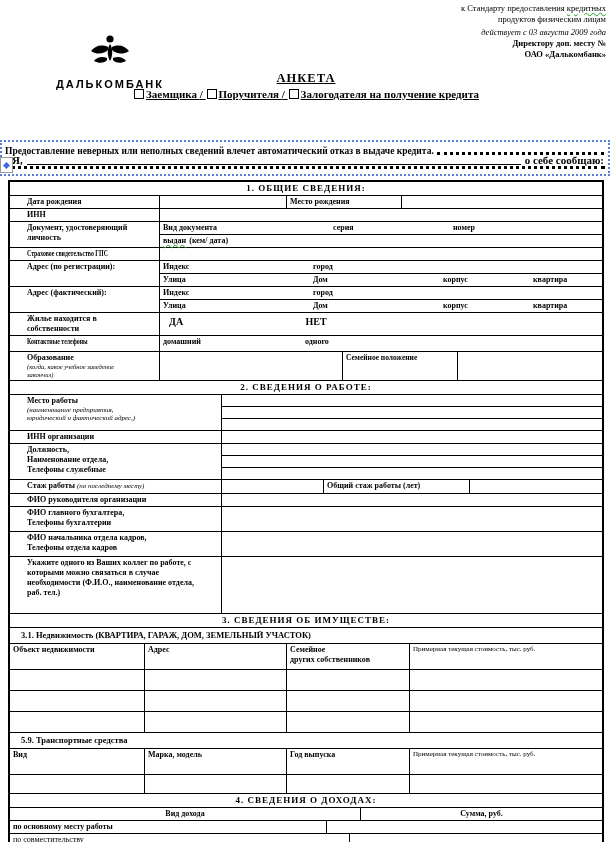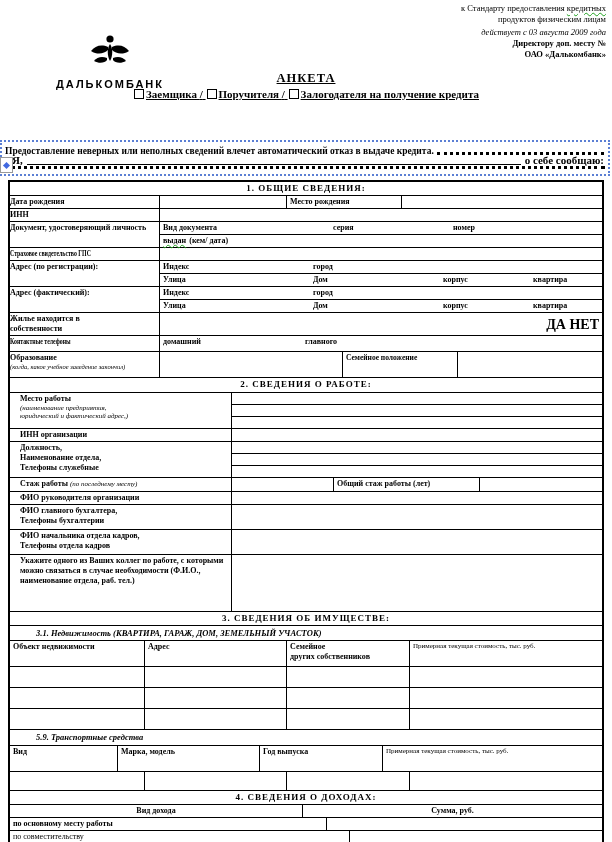--- a/index.html
+++ b/index.html
@@ -33,35 +33,35 @@
   .decl-line{flex:1;border-bottom:1.5px solid #000;margin:0 4px 1px 4px;height:12px;}
 
   .anchor{position:absolute;top:157px;left:0;width:11px;height:14px;border:1px solid #999;display:flex;align-items:center;justify-content:center;background:#fff;}
   .anchor i{display:block;width:5px;height:5px;background:#4169e1;transform:rotate(45deg);}
 
   
   .form{position:absolute;top:180px;left:8px;width:596px;border:2px solid #000;font-size:8px;line-height:1.25;box-sizing:border-box;}
   .row{display:flex;border-top:1px solid #000;box-sizing:border-box;}
   .sechead{display:block;text-align:center;font-weight:bold;font-size:9px;letter-spacing:1px;padding:1px 0;border-top:1.5px solid #000;}
   .sechead.first{border-top:none;}
-  .lbl{font-weight:bold;padding:1px 0;box-sizing:border-box;}
+  .lbl{font-weight:bold;padding:1px 17px;box-sizing:border-box;}
   .c1{width:150px;border-right:1px solid #000;flex:none;}
-  .c2{width:212px;border-right:1px solid #000;flex:none;margin-left:10px;}
+  .c2{width:212px;border-right:1px solid #000;flex:none;}
   .val{flex:1;min-width:0;display:flex;flex-direction:column;}
   .sub{display:flex;align-items:flex-start;padding:1px 3px;box-sizing:border-box;flex:1;}
   .sub+.sub{border-top:1px solid #000;}
   .f{display:inline-block;font-weight:bold;}
   .cell{box-sizing:border-box;padding:1px 3px;}
   .br{border-right:1px solid #000;}
   .note{font-weight:normal;font-style:italic;font-size:6.5px;line-height:1.2;}
   .squish{display:inline-block;transform:scaleX(0.78);transform-origin:left center;white-space:nowrap;font-size:7.5px;}
-  .subt{font-weight:bold;font-style:italic;font-size:8.5px;padding:2px 4px;margin-left:22px;}
+  .subt{font-weight:bold;font-size:8.5px;padding:2px 11px;}
   .thead{font-weight:bold;}
   .center{text-align:center;}
-  .big{font-size:14px;text-align:right;}
+  .big{font-size:10px;}
 </style>
 </head>
 <body>
 
 <div class="page">
 
   <div class="topright">
     <div><span>к Стандарту предоставления</span> <span class="squiggle">кредитных</span></div>
     <div>продуктов физическим лицам</div>
     <div class="it">действует с 03 августа 2009 года</div>
@@ -185,21 +185,21 @@
       <div class="cell big" style="flex:1;padding-top:3px">
         <span class="f" style="margin-left:6px;width:134px">ДА</span>
         <span class="f">НЕТ</span>
       </div>
     </div>
 
     <div class="row" style="min-height:16px">
       <div class="lbl c1"><span class="squish">Контактные телефоны</span></div>
       <div class="cell" style="flex:1">
         <span class="f" style="width:140px">домашний</span>
-        <span class="f">главного</span>
+        <span class="f">одного</span>
       </div>
     </div>
 
     <div class="row" style="min-height:26px">
       <div class="lbl c1">
         <span>Образование</span>
         <div class="note">(когда, какое учебное заведение закончил)</div>
       </div>
       <div class="cell br" style="width:183px"></div>
       <div class="lbl cell br" style="width:115px;font-size:7.5px">Семейное положение</div>
@@ -308,37 +308,37 @@
       <div class="cell br" style="width:142px"></div>
       <div class="cell br" style="width:123px"></div>
       <div class="cell" style="flex:1"></div>
     </div>
 
     <div class="row">
       <div class="subt">5.9. Транспортные средства</div>
     </div>
 
     <div class="row" style="min-height:26px">
-      <div class="cell br thead" style="width:108px">Вид</div>
+      <div class="cell br thead" style="width:135px">Вид</div>
       <div class="cell br thead" style="width:142px">Марка, модель</div>
       <div class="cell br thead" style="width:123px">Год выпуска</div>
       <div class="cell" style="flex:1;font-size:7px">Примерная текущая стоимость, тыс. руб.</div>
     </div>
 
     <div class="row" style="min-height:19px">
       <div class="cell br" style="width:135px"></div>
       <div class="cell br" style="width:142px"></div>
       <div class="cell br" style="width:123px"></div>
       <div class="cell" style="flex:1"></div>
     </div>
 
     <div class="sechead">4. СВЕДЕНИЯ О ДОХОДАХ:</div>
 
     <div class="row" style="min-height:13px">
-      <div class="cell br thead center" style="width:293px">Вид дохода</div>
+      <div class="cell br thead center" style="width:351px">Вид дохода</div>
       <div class="cell thead center" style="flex:1">Сумма, руб.</div>
     </div>
 
     <div class="row" style="min-height:12px">
       <div class="cell br lbl" style="width:317px;font-weight:bold">по основному месту работы</div>
       <div class="cell" style="flex:1"></div>
     </div>
     <div class="row" style="min-height:12px">
       <div class="cell br lbl" style="width:340px;font-weight:normal">по совместительству</div>
       <div class="cell" style="flex:1"></div>

